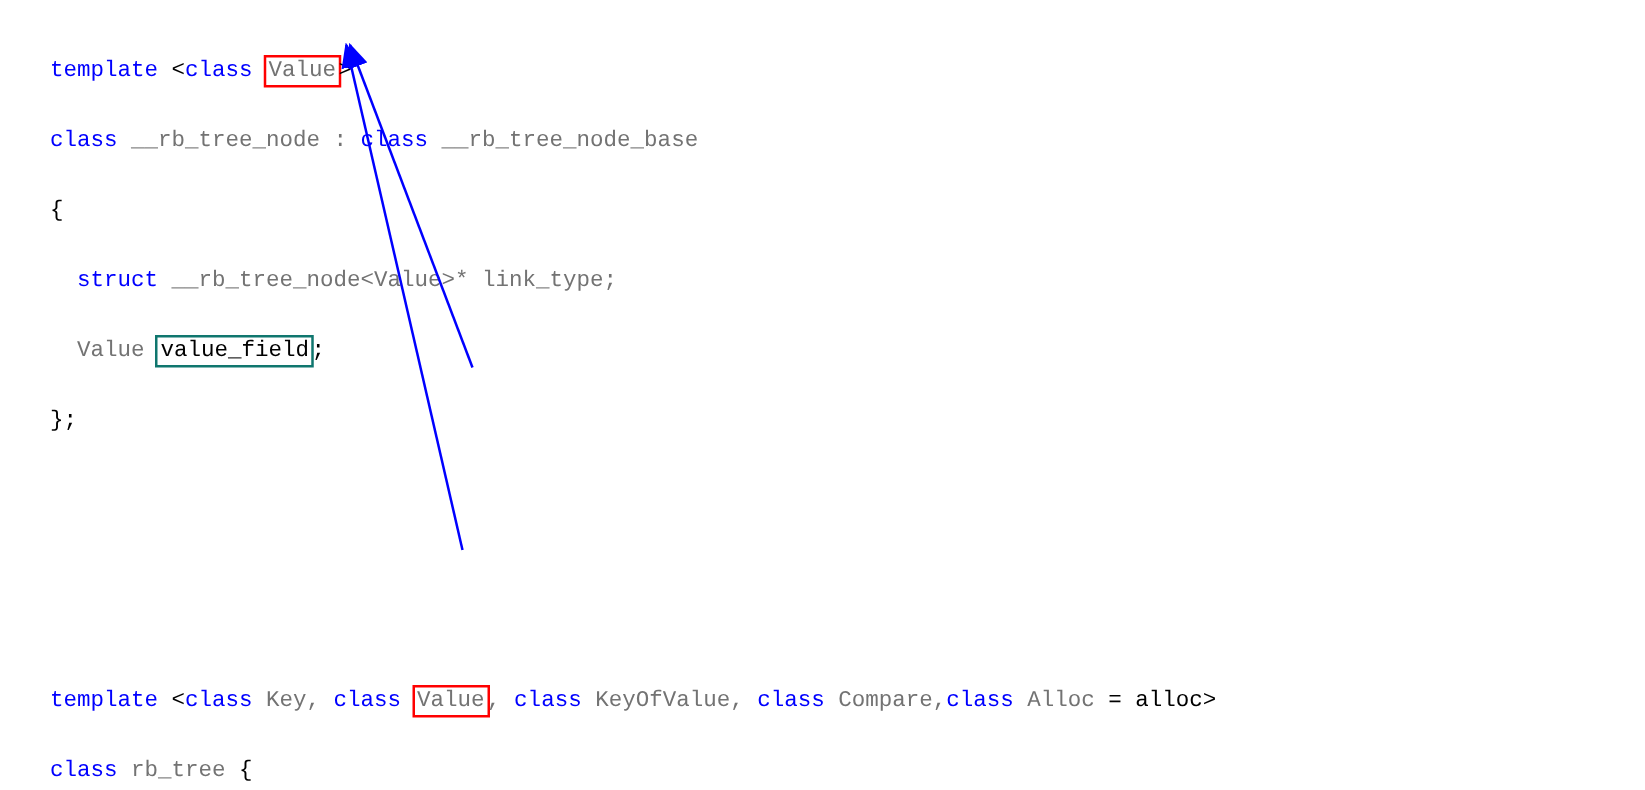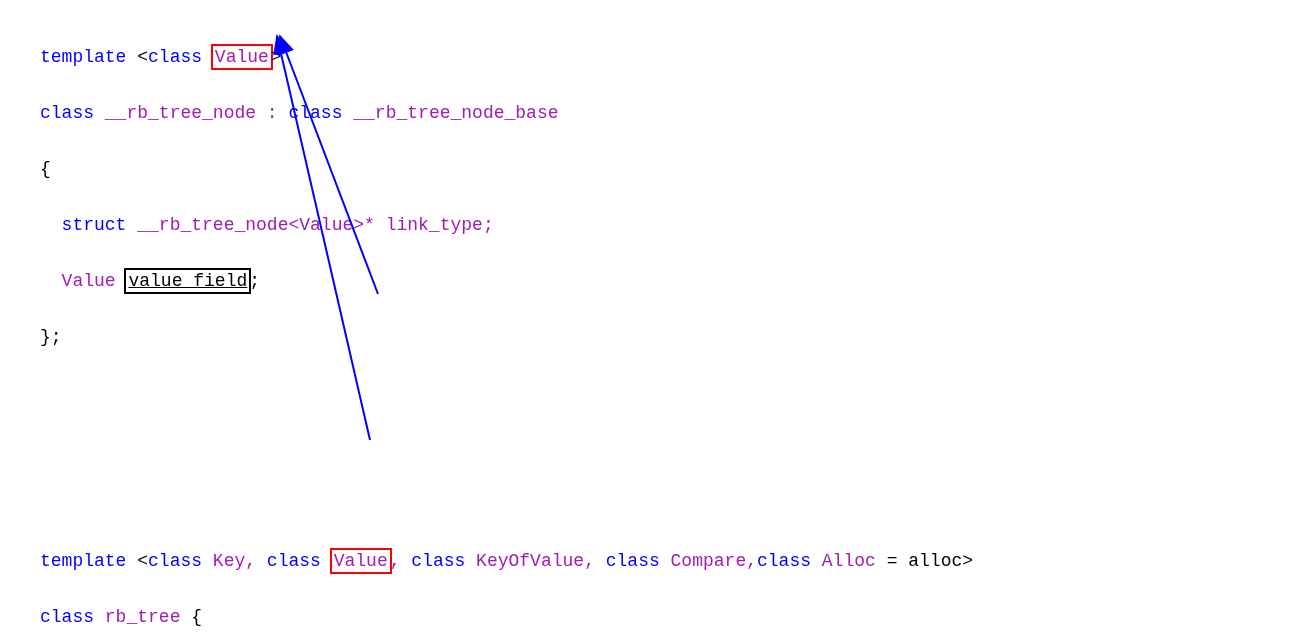--- a/index.html
+++ b/index.html
@@ -15,38 +15,37 @@
     position: relative;
     overflow: hidden;
   }
   .code-area {
     position: absolute;
     left: 40px;
     top: 15px;
     white-space: pre;
   }
   .kw { color: #0000FF; margin-top: 32px; }
-  .type { color: #a21caf; }
+  .type { color: #737373; }
   .txt { color: #000; }
   .box-red {
     border: 2px solid #FF0000;
     padding: 0 2px;
     display: inline-block;
     margin-left:-2px;
     margin-right:-2px;
     line-height: 22px;
   }
   .box-blue {
-    border: 2px solid #000000;
+    border: 2px solid #0f766e;
     padding: 0 2px;
     display: inline-block;
     margin-left:-2px;
     margin-right:-2px;
     line-height: 22px;
-    text-decoration: underline;
   }
   svg.overlay {
     position: absolute;
     left: 0;
     top: 0;
     width: 1316px;
     height: 632px;
     pointer-events: none;
   }
 </style>

